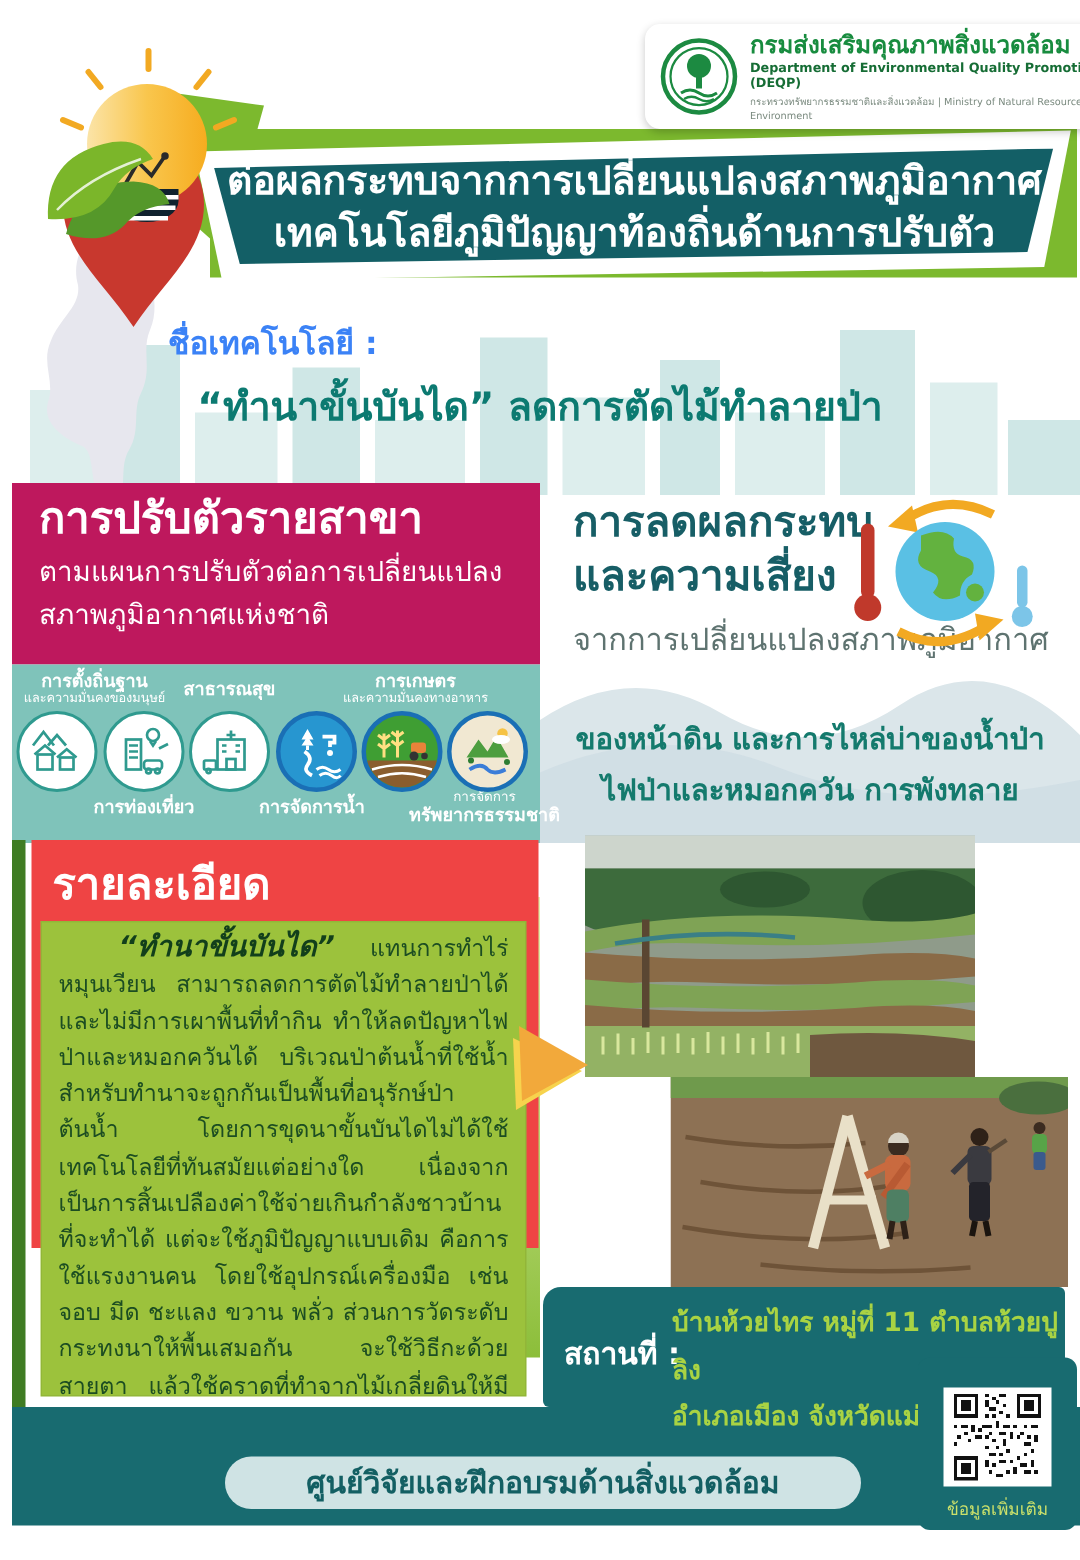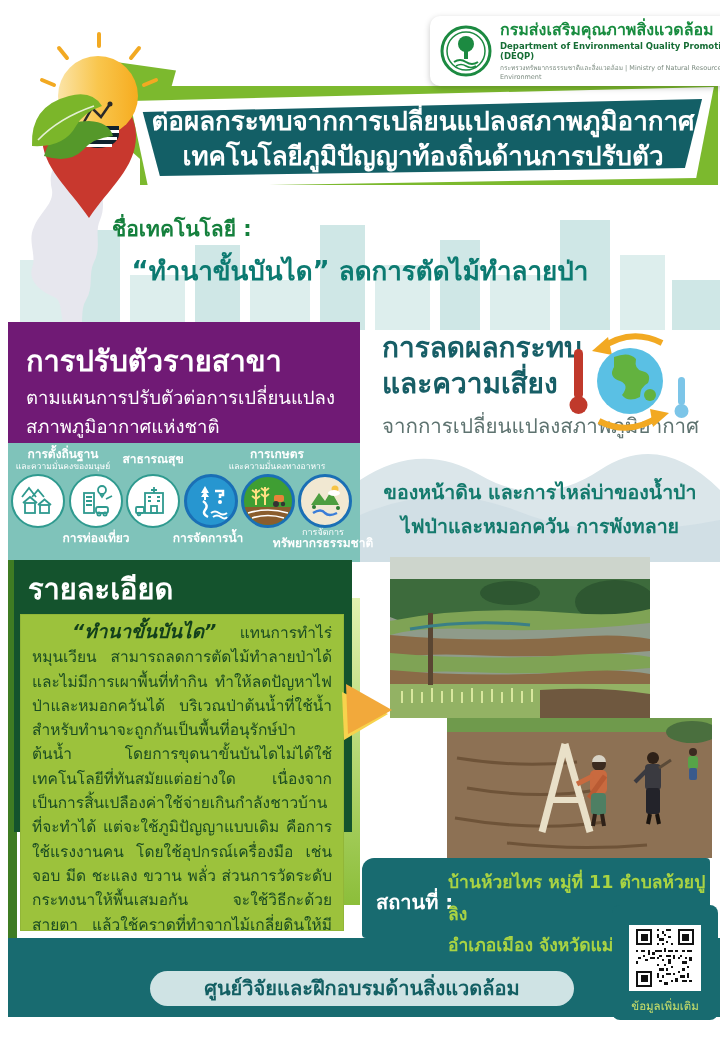--- a/index.html
+++ b/index.html
@@ -28,27 +28,27 @@
   #banner-white{position:absolute;inset:0;background:#fff;
     clip-path:polygon(0.3% 15.5%,99.3% 1.9%,96.3% 90.3%,3.4% 99%);}
   #banner-teal{position:absolute;inset:0;background:#135f66;
     clip-path:polygon(2.5% 26.2%,97.3% 13.6%,94.4% 80.6%,5.4% 88.3%);}
   #banner-text{position:absolute;inset:0;display:flex;flex-direction:column;justify-content:center;
     align-items:center;z-index:3;padding-top:4px;}
   #banner-text div{color:#fff;font-weight:bold;font-size:26px;line-height:1.32;white-space:nowrap;}
 
   #pin-art{left:14px;top:28px;z-index:3;}
 
-  #tech-label{left:112px;top:212px;font-size:21px;font-weight:bold;color:#15803d;z-index:2;}
+  #tech-label{left:112px;top:212px;font-size:21px;font-weight:bold;color:#3b82f6;z-index:2;}
   #tech-name{left:40px;top:250px;width:640px;text-align:center;font-size:26px;font-weight:bold;
              color:#0c7a71;z-index:2;white-space:nowrap;}
 
   
-  #adapt-panel{left:8px;top:322px;width:352px;height:121px;background:#701a75;z-index:2;
-               box-sizing:border-box;padding:16px 0 0 18px;}
+  #adapt-panel{left:8px;top:322px;width:352px;height:121px;background:#be185d;z-index:2;
+               box-sizing:border-box;padding:0 0 0 18px;}
   #adapt-title{font-size:29px;font-weight:bold;color:#fff;}
   .adapt-sub{font-size:18.5px;color:#fff;line-height:1.55;}
   #icon-band{left:8px;top:443px;width:352px;height:119px;background:#7fc3ba;z-index:2;}
   .sector-circle{position:absolute;border-radius:50%;width:54px;height:54px;box-sizing:border-box;
                  display:flex;align-items:center;justify-content:center;overflow:hidden;}
   .ring-teal{background:#fff;border:2px solid #2f9a8f;}
   .ring-blue{border:3px solid #1a6fb5;}
   .slab{position:absolute;text-align:center;color:#fff;line-height:1.15;}
   .slab .l1{font-size:12px;font-weight:bold;}
   .slab .l2{font-size:8.5px;}
@@ -57,21 +57,21 @@
 
   
   #mitig-title{left:382px;top:330px;font-size:28px;font-weight:bold;color:#175e66;line-height:1.3;z-index:1;}
   #mitig-sub{left:382px;top:409px;font-size:20.5px;color:#5e7370;z-index:1;white-space:nowrap;}
   #globe-art{left:568px;top:323px;z-index:1;}
   #impact-text{left:368px;top:476px;width:344px;text-align:center;font-size:19.5px;font-weight:bold;
                color:#147a6d;line-height:1.75;z-index:1;}
 
   
   #details-strip{left:8px;top:560px;width:9px;height:378px;background:#3f7c23;z-index:2;}
-  #details-panel{left:14px;top:560px;width:338px;height:272px;background:#14532d;z-index:2;}
+  #details-panel{left:21px;top:560px;width:338px;height:272px;background:#ef4444;z-index:2;}
   #details-title{position:absolute;left:14px;top:6px;font-size:29px;font-weight:bold;color:#fff;}
   #details-box{position:absolute;left:6px;top:54px;width:324px;height:317px;background:#9cc23c;
                overflow:hidden;box-shadow:inset 0 0 0 1px rgba(0,0,0,.06);}
   #details-text{margin:0;padding:5px 12px;font-size:15.5px;color:#1c4d22;text-align:justify;
                 line-height:24.3px;text-indent:40px;}
   #details-text .lead{font-size:19px;font-weight:bold;font-style:italic;color:#123f1b;}
 
   
   #photo-strip{left:332px;top:598px;width:28px;height:307px;z-index:1;
                background:linear-gradient(180deg,#e2f2b0,#8cbe3a);}

